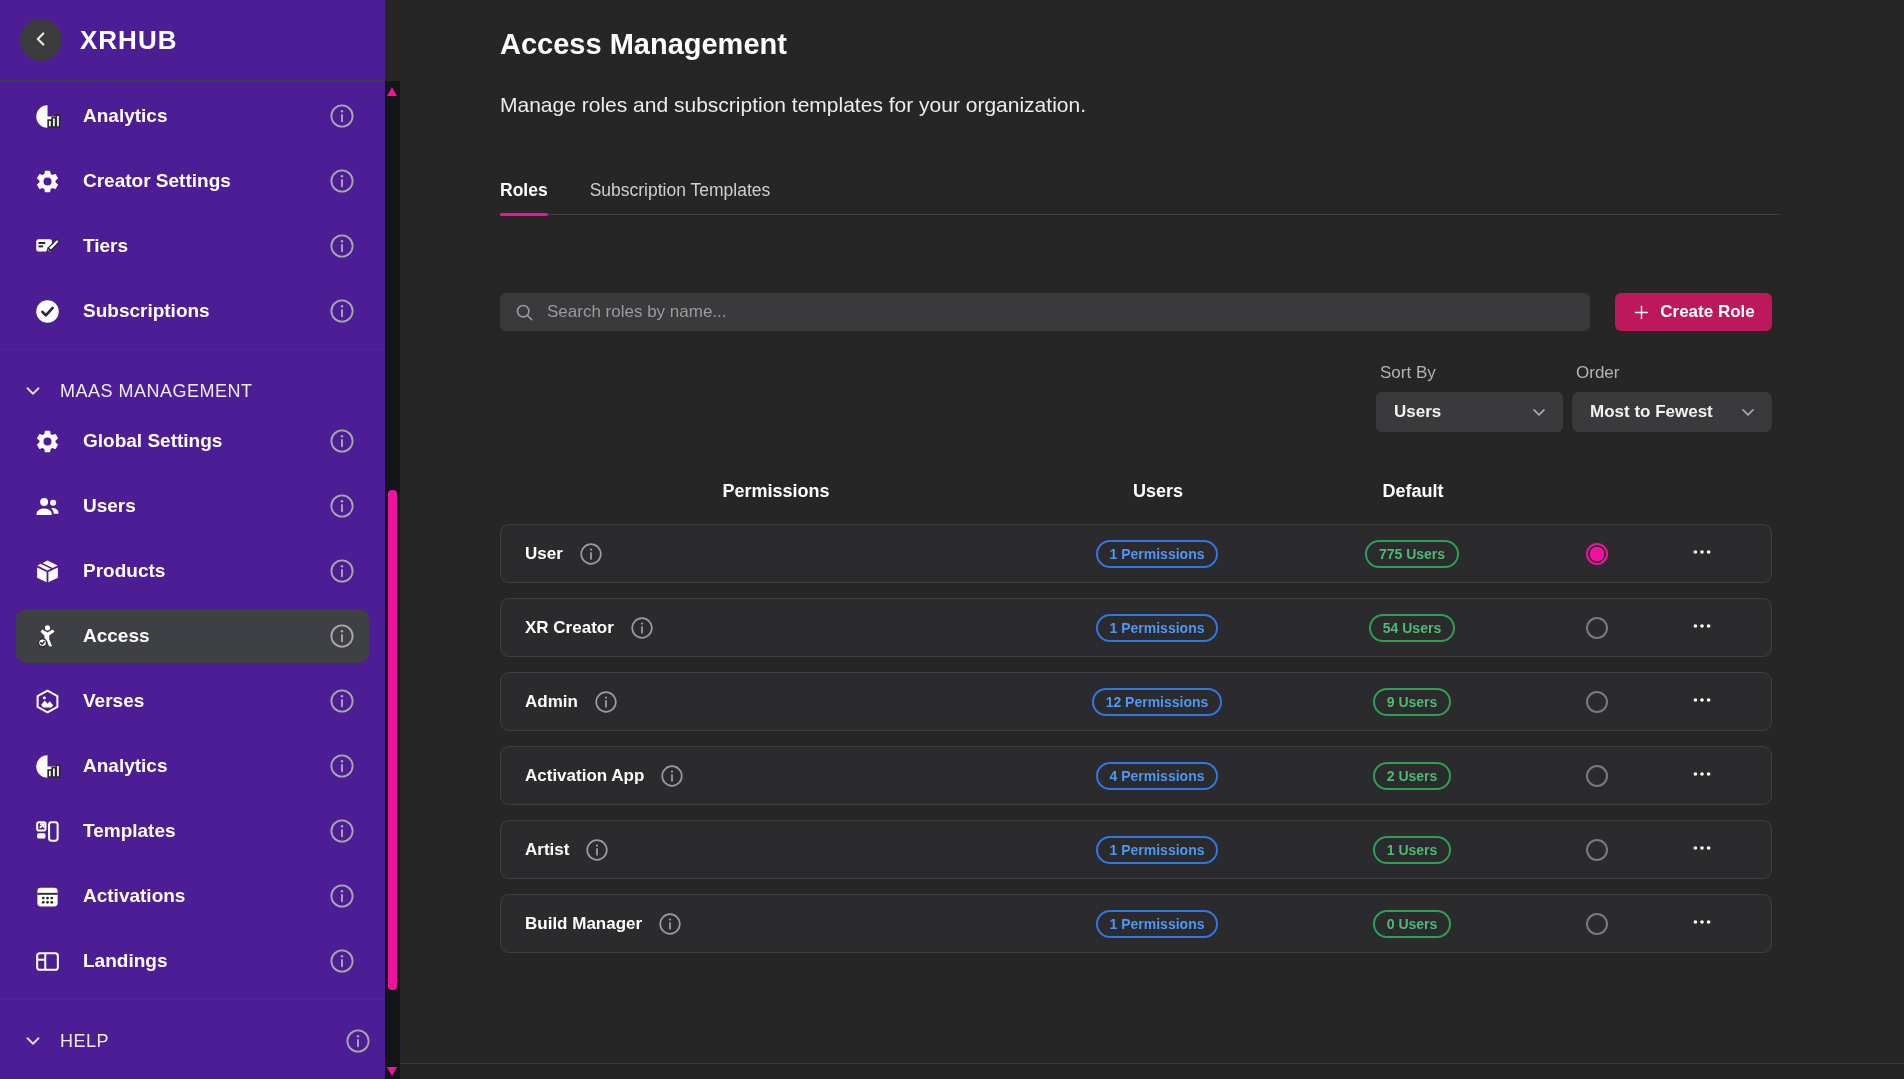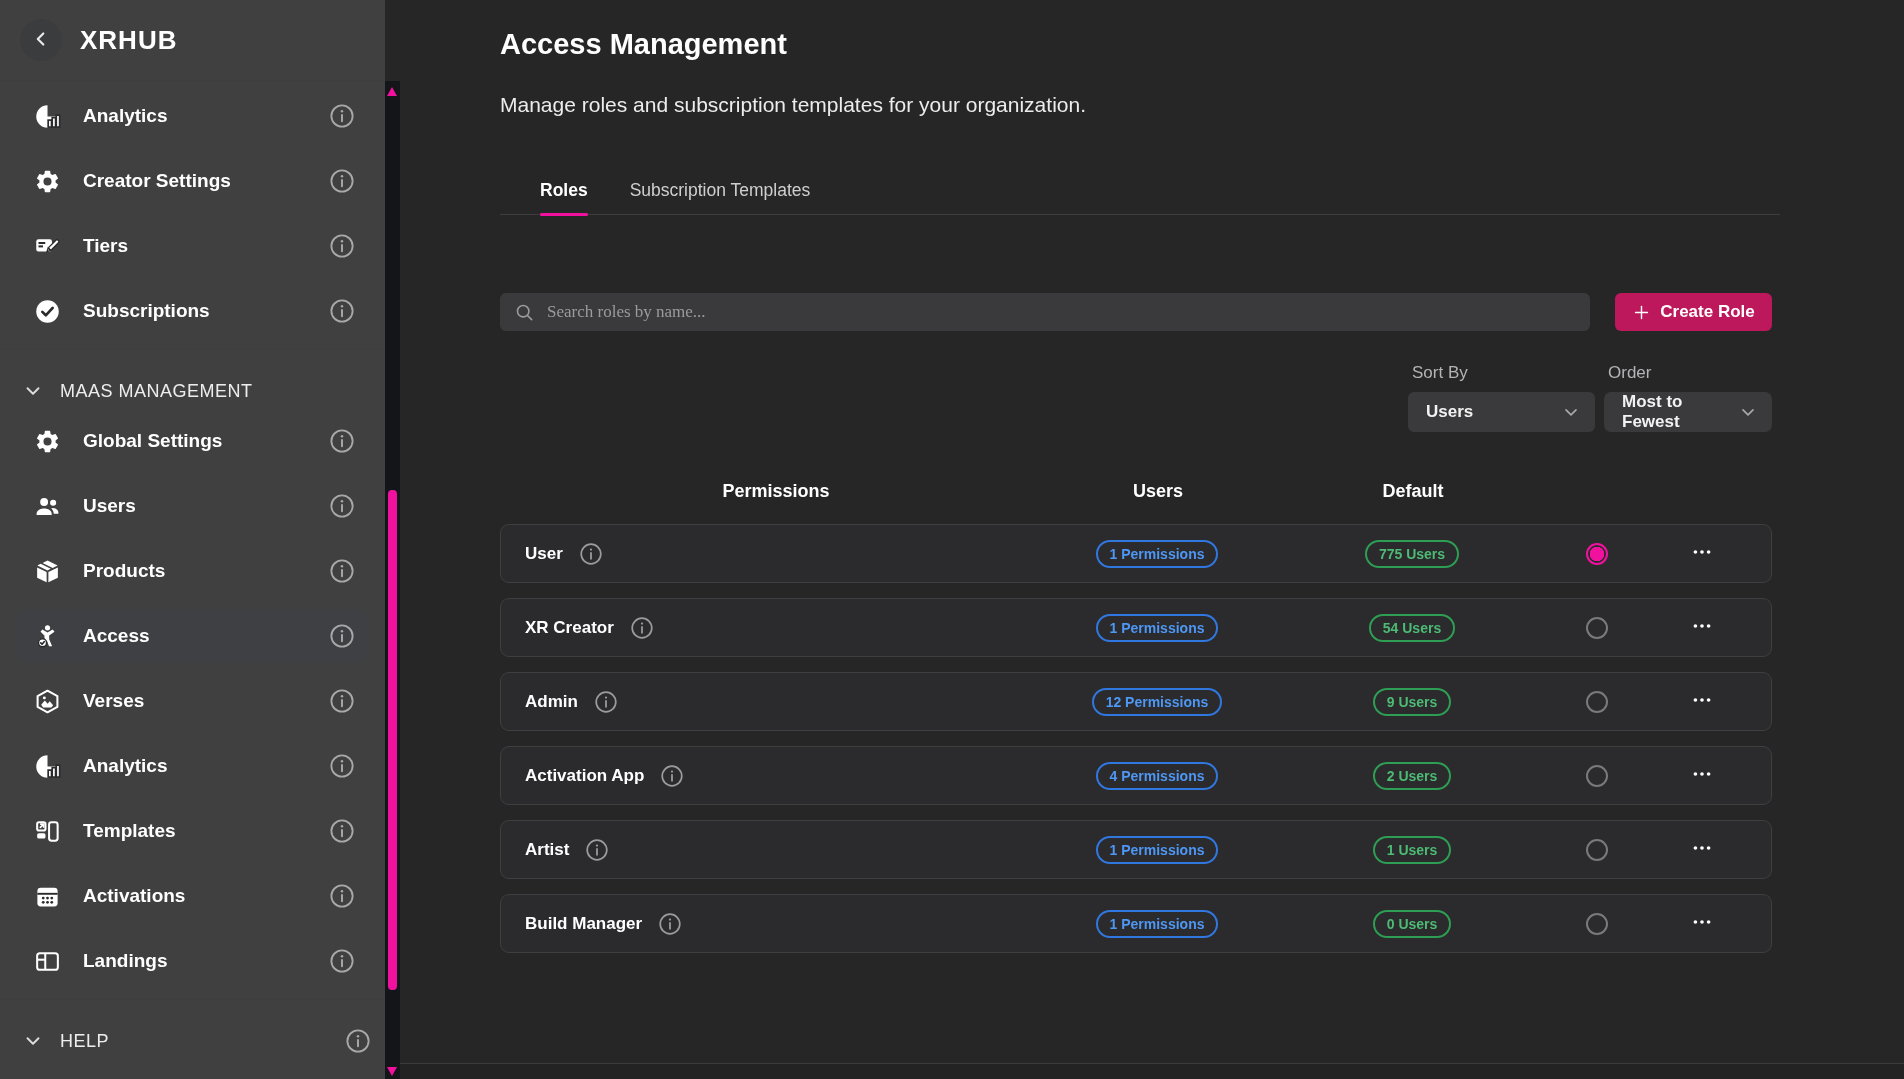--- a/index.html
+++ b/index.html
@@ -2,21 +2,21 @@
 <html><head>
 <meta charset="utf-8">
 <style>
   * { margin:0; padding:0; box-sizing:border-box; }
   html,body { width:1904px; height:1079px; overflow:hidden; background:#262627;
               font-family:"Liberation Sans", sans-serif; color:#fff; }
   .page { position:relative; width:1904px; height:1079px; }
 
   
   .sidebar { position:absolute; left:0; top:0; width:385px; height:1079px;
-             background:#404040; }
+             background:#4c1d95; }
   .sb-header { height:81px; display:flex; align-items:center; gap:18px;
                padding:0 20px; border-bottom:1px solid #3e3e40; }
   .back-btn { width:42px; height:42px; border-radius:50%; background:#3b3c3e;
               border:none; color:#e8e8e8; display:flex; align-items:center;
               justify-content:center; cursor:pointer; flex:0 0 auto; }
   .back-btn svg { width:22px; height:22px; }
   .logo { font-size:26px; font-weight:bold; letter-spacing:1px; color:#fff; }
 
   .sb-nav { padding-top:8px; height:998px; overflow:hidden; }
   .nav-item { height:54px; margin:0 16px 11px 16px; display:flex; align-items:center;
@@ -51,49 +51,49 @@
           background:#262627; }
   .page-title { position:absolute; left:100px; top:28px; font-size:29px;
                 font-weight:bold; }
   .page-subtitle { position:absolute; left:100px; top:93px; font-size:21px;
                    color:#ececec; }
 
   .tabs { position:absolute; left:100px; top:170px; width:1280px; height:45px;
           display:flex; gap:42px; border-bottom:1px solid #3e3e40; }
   .tab { font-size:17.5px; color:#cfcfcf; padding-top:10px; position:relative;
          cursor:pointer; }
-  .tab.active { color:#fff; font-weight:bold;margin-left:40px; }
+  .tab.active { color:#fff; font-weight:bold; }
   .tab.active::after { content:""; position:absolute; left:0; right:0; bottom:-2px;
                        height:3px; background:#f2119e; border-radius:2px; }
 
   .toolbar { position:absolute; left:100px; top:293px; width:1272px; height:38px;
              display:flex; }
   .search-box { flex:1 1 auto; height:38px; background:#3a3a3c; border-radius:6px;
                 display:flex; align-items:center; padding:0 14px; gap:12px; }
   .search-box .icon { width:21px; height:21px; color:#9b9b9d; flex:0 0 auto; }
   .search-box .icon svg { width:21px; height:21px; }
   .search-box input { background:transparent; border:none; outline:none; color:#eab308;
-                      font-size:17px; width:100%; font-family:Liberation Serif, serif; }
+                      font-size:17px; width:100%; font-family:Liberation Sans, sans-serif; }
   .search-box input::placeholder { color:#9b9b9d; }
   .create-btn { flex:0 0 auto; width:157px; height:38px; margin-left:25px;
                 background:#be185d; color:#fff; border:none; border-radius:6px;
                 font-size:17px; font-weight:bold; display:flex; align-items:center;
                 justify-content:center; gap:9px; cursor:pointer;
                 font-family:"Liberation Sans",sans-serif; }
   .create-btn .icon { width:19px; height:19px; }
   .create-btn .icon svg { width:19px; height:19px; }
 
   .sort-row { position:absolute; left:100px; top:363px; width:1272px; display:flex;
               justify-content:flex-end; gap:9px; }
   .sort-group { display:flex; flex-direction:column; }
   .sort-label { font-size:17px; color:#b4b4b6; margin:0 0 9px 4px; }
   .dropdown { height:40px; background:#3a3a3c; border-radius:6px; display:flex;
               align-items:center; justify-content:space-between; padding:0 14px 0 18px;
               cursor:pointer; }
-  .dropdown.w1 { width:187px; } .dropdown.w2 { width:168px;border-radius:7px; }
+  .dropdown.w1 { width:187px; } .dropdown.w2 { width:200px;border-radius:7px; }
   .dropdown-value { font-size:17px; font-weight:bold; color:#f2f2f2; }
   .dropdown .chev { width:20px; height:20px; color:#a9a9ab; }
   .dropdown .chev svg { width:20px; height:20px; }
 
   .grid-cols { display:grid; grid-template-columns:1fr 260px 250px 120px 90px;
                align-items:center; }
   .table-header { position:absolute; left:100px; top:476px; width:1272px; height:30px;
                   padding:0 24px; font-size:18px; font-weight:bold; }
   .th-center { text-align:center; }
 

